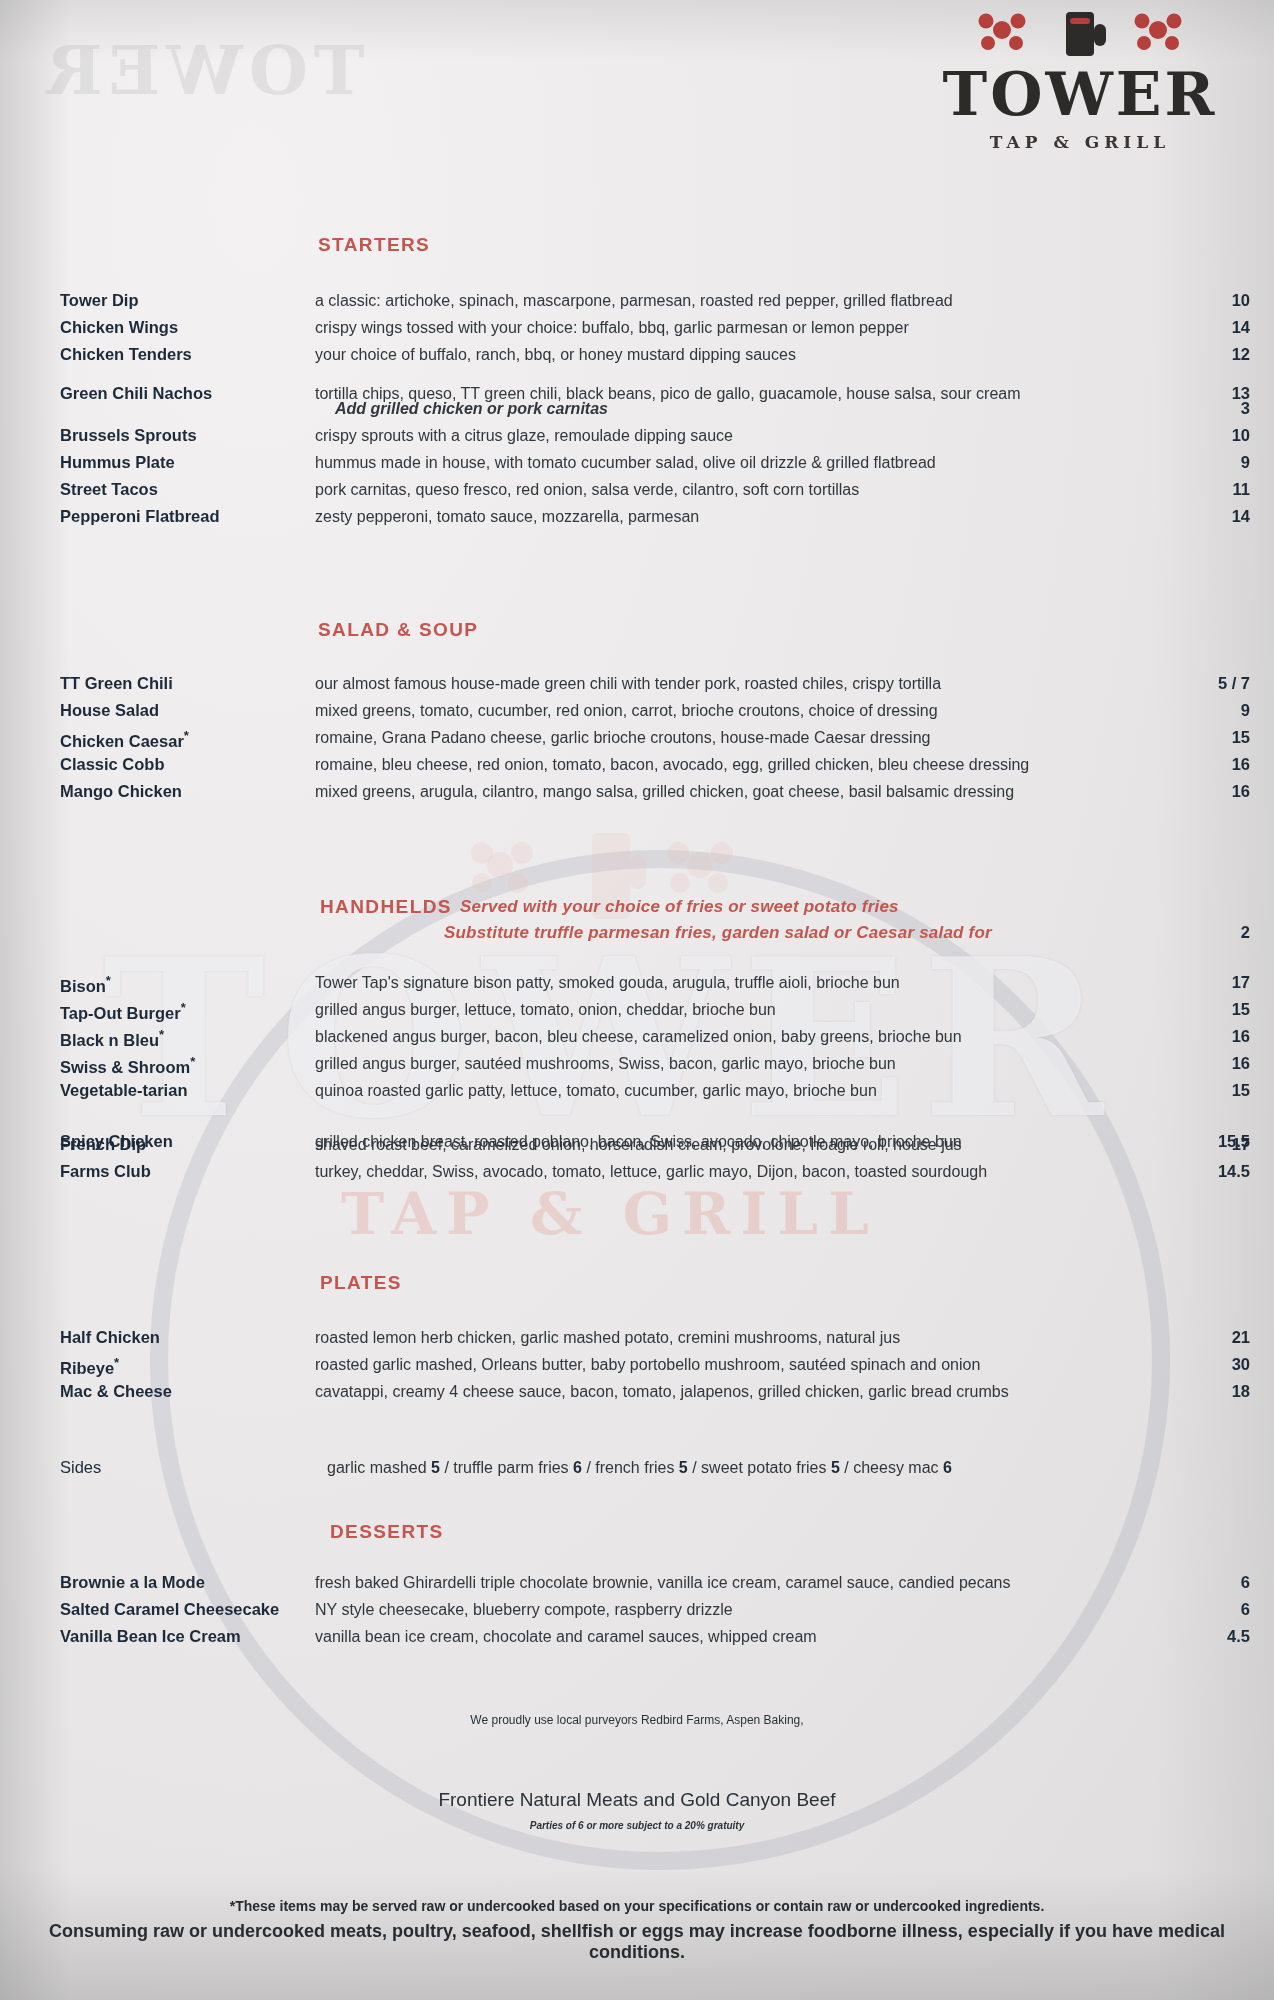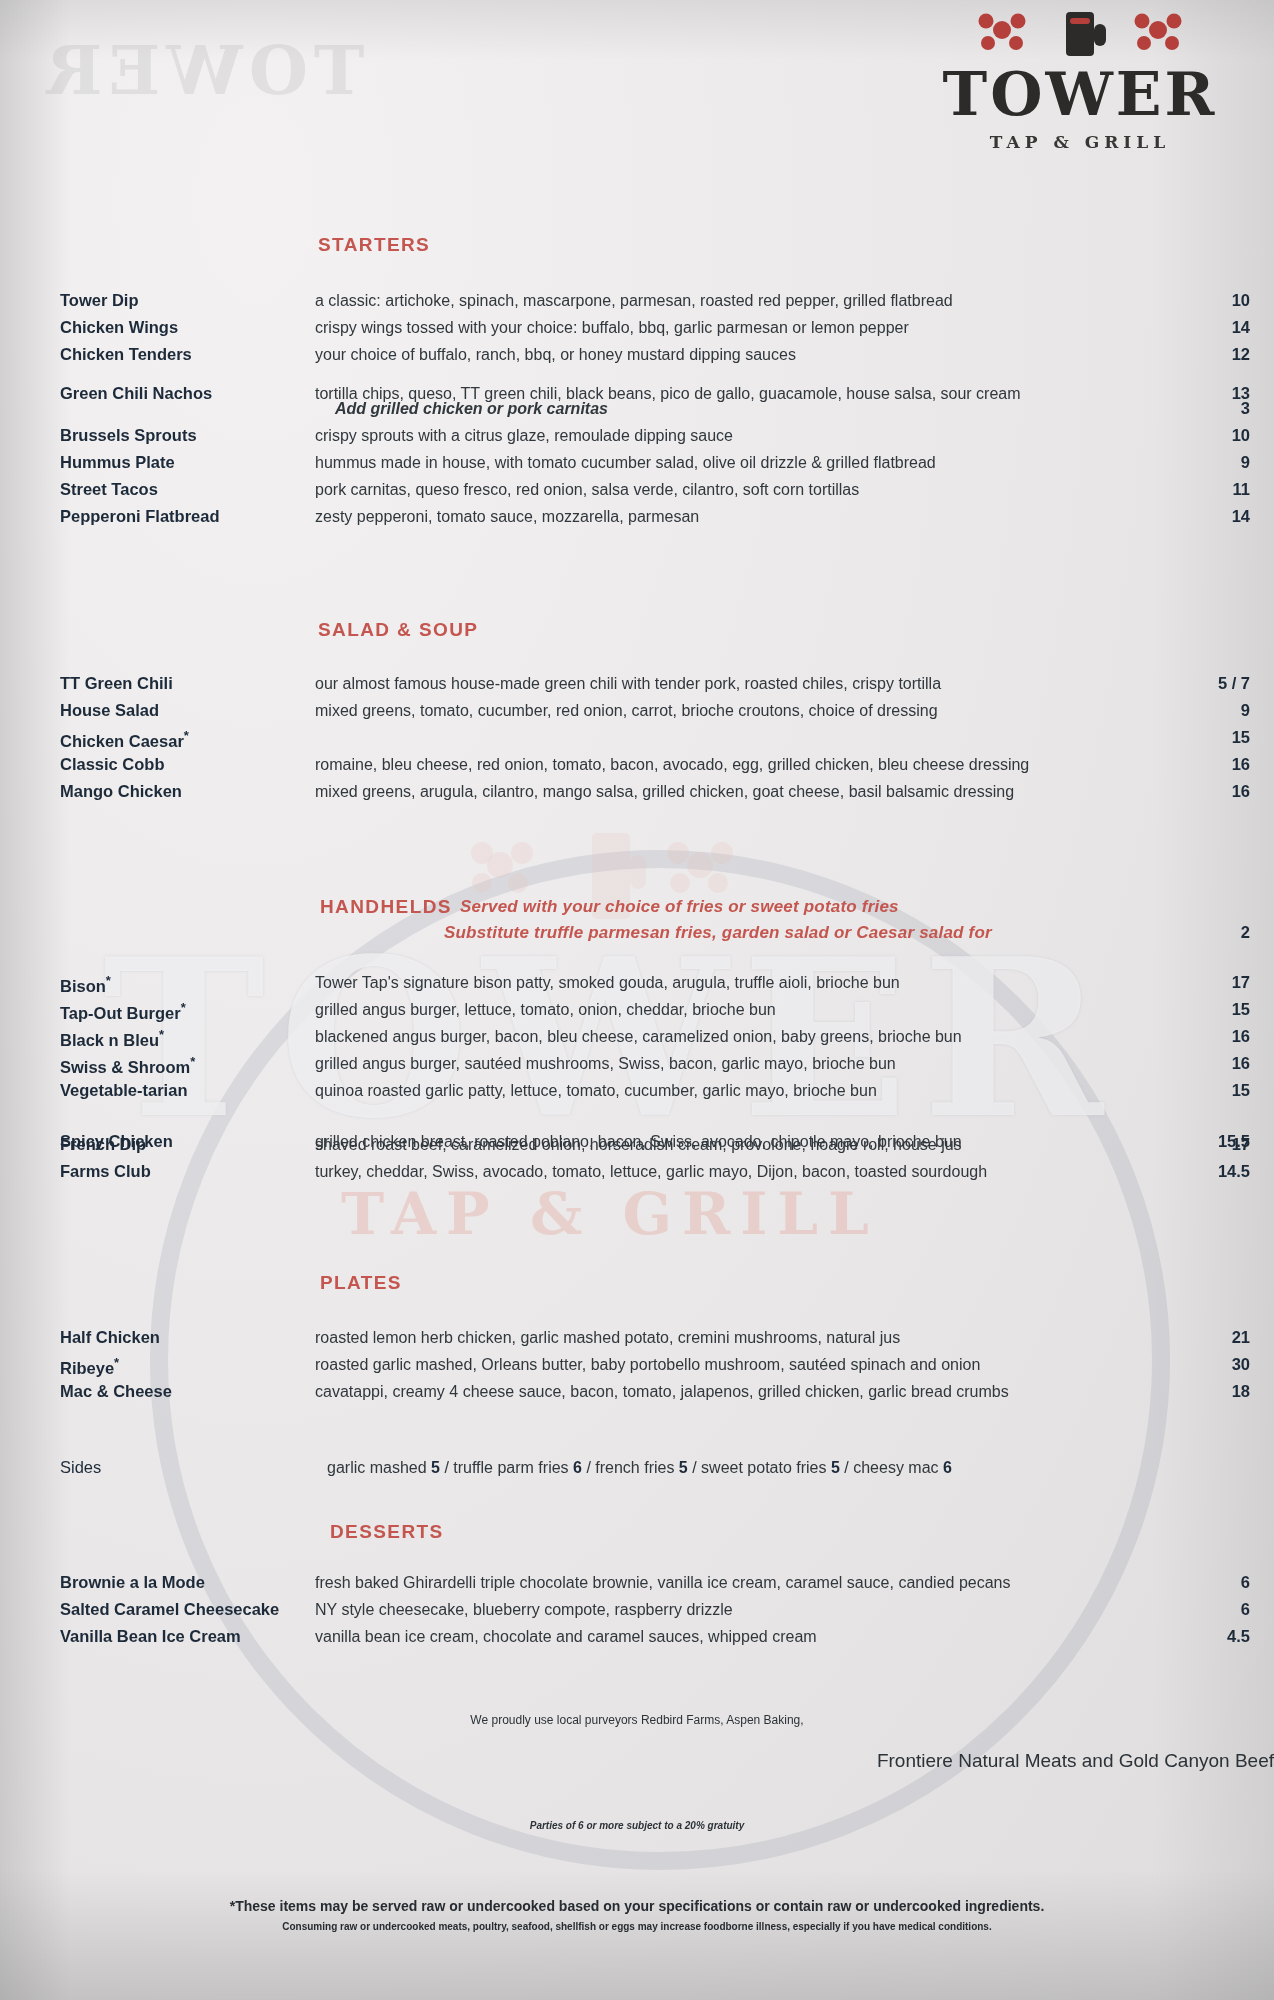--- a/index.html
+++ b/index.html
@@ -185,24 +185,24 @@
   }
   .sup { font-size: 13px; vertical-align: super; }
 
   
   .footer-line {
     position:absolute;
     width: 1274px; text-align:center;
     color:#2b3238;
   }
   #foot1 { top: 1713px; font-size: 12px; }
-  #foot2 { top: 1750px; font-size: 19px; text-align: right; }
+  #foot2 { top: 1789px; font-size: 19px; }
   #gratuity { top: 1820px; font-size: 10px; font-style: italic; font-weight:700; color:#2b3238; }
   #disclaimer1 { top: 1898px; font-size: 14px; font-weight: 700; color:#262c31; }
-  #disclaimer2 { top: 1921px; font-size: 10px; font-weight: 700; color:#262c31; }
+  #disclaimer2 { top: 1921px; font-size: 18px; font-weight: 700; color:#262c31; }
 </style>
 </head>
 <body>
 
 <div id="sheet">
   <div id="shade-top"></div>
   <div id="shade-left"></div>
   <div id="shade-right"></div>
   <div id="shade-bottom"></div>
 
@@ -315,20 +315,21 @@
         <div class="desc">our almost famous house-made green chili with tender pork, roasted chiles, crispy tortilla</div>
         <div class="price">5 / 7</div>
       </div>
       <div class="row" style="top: 701px;">
         <div class="name">House Salad</div>
         <div class="desc">mixed greens, tomato, cucumber, red onion, carrot, brioche croutons, choice of dressing</div>
         <div class="price">9</div>
       </div>
       <div class="row" style="top: 728px;">
         <div class="name">Chicken Caesar<span class="sup">*</span></div>
+        <div class="desc">romaine, Grana Padano cheese, garlic brioche croutons, house-made Caesar dressing</div>
         <div class="price">15</div>
       </div>
       <div class="row" style="top: 755px;">
         <div class="name">Classic Cobb</div>
         <div class="desc">romaine, bleu cheese, red onion, tomato, bacon, avocado, egg, grilled chicken, bleu cheese dressing</div>
         <div class="price">16</div>
       </div>
       <div class="row" style="top: 782px;">
         <div class="name">Mango Chicken</div>
         <div class="desc">mixed greens, arugula, cilantro, mango salsa, grilled chicken, goat cheese, basil balsamic dressing</div>

